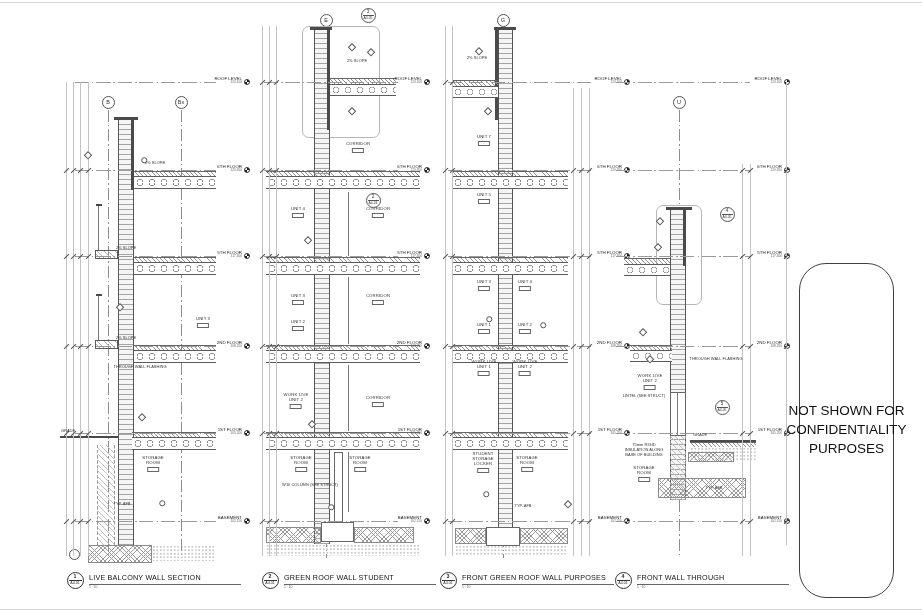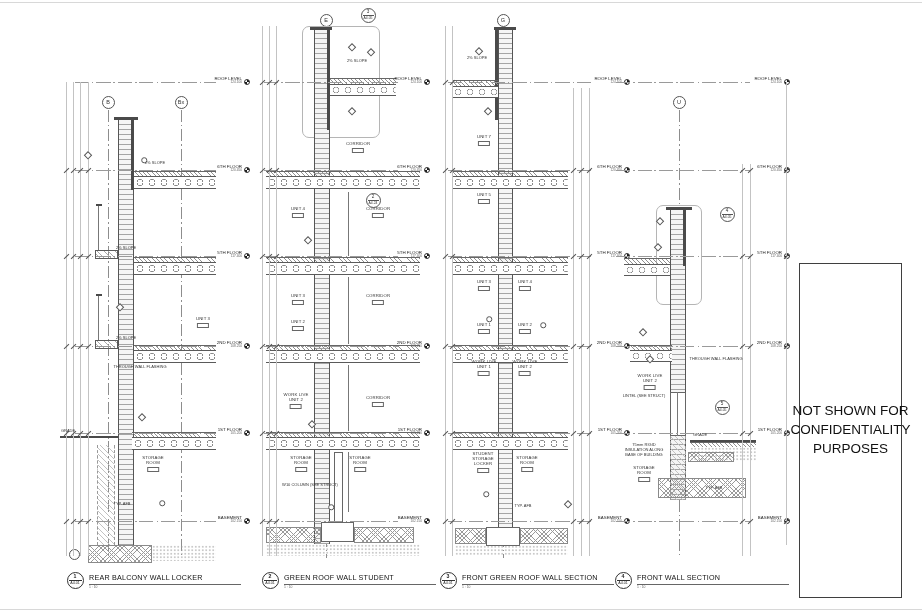--- a/index.html
+++ b/index.html
@@ -56,21 +56,21 @@
   .scale-txt{font-size:3.4px;color:#666;}
   .confbox{position:absolute;border:1.3px solid #3f3f3f;background:#fff;display:flex;align-items:center;
            justify-content:center;text-align:center;font-size:13.5px;line-height:1.4;color:#111;white-space:pre-line;}
 </style>
 </head>
 <body>
 
 <div id="canvas">
   <div class="edge" style="left:0;top:2px;width:922px;height:1px;"></div>
   <div class="edge" style="left:0;top:609px;width:922px;height:1px;"></div>
-  <div class="confbox" id="confbox" style="left: 799px; top: 263px; width: 103px; height: 335px;">NOT SHOWN FOR
+  <div class="confbox" id="confbox" style="left: 799px; top: 263px; width: 95px; height: 335px; border-radius: 27px;">NOT SHOWN FOR
 CONFIDENTIALITY
 PURPOSES</div>
 <div class="abs grid" style="left: 108px; top: 110px; height: 448px;"></div>
     <div class="abs grid" style="left: 181px; top: 110px; height: 448px;"></div>
     <div class="abs bubble" style="left: 101.5px; top: 95.5px;">
       <span>B</span>
     </div>
     <div class="abs bubble" style="left: 174.5px; top: 95.5px;">
       <span>Bx</span>
     </div>
@@ -173,21 +173,21 @@
     <div class="abs note" style="left: 122px; top: 502px;">TYP. AFB</div>
     <div class="abs kd" style="left: 88px; top: 155px;"></div>
     <div class="abs kc" style="left: 144px; top: 160px;"></div>
     <div class="abs kd" style="left: 120px; top: 307px;"></div>
     <div class="abs kd" style="left: 142px; top: 417px;"></div>
     <div class="abs kc" style="left: 162px; top: 503px;"></div>
     <div class="abs tmark" style="left: 66.5px; top: 571.5px;">
       <div class="tnum">1</div>
       <div class="tsheet">A4.01</div>
     </div>
-    <div class="abs sec-title" style="left: 89px; top: 573px;">REAR BALCONY WALL LOCKER</div>
+    <div class="abs sec-title" style="left: 89px; top: 573px;">LIVE BALCONY WALL SECTION</div>
     <div class="abs scale-txt" style="left: 89px; top: 585px;">1 : 10</div>
     <div class="abs grid" style="left: 326px; top: 28px; height: 530px;"></div>
     <div class="abs bubble" style="left: 319.5px; top: 13.5px;">
       <span>E</span>
     </div>
     <div class="abs detrect" style="left: 302px; top: 26px; width: 78px; height: 112px;"></div>
     <div class="abs dark" style="left: 310px; top: 27px; width: 22px; height: 3px;"></div>
     <div class="abs wallh" style="left: 314px; top: 30px; width: 16px; height: 514px;"></div>
     <div class="abs dark" style="left: 327px; top: 30px; width: 3px; height: 100px;"></div>
     <div class="abs hatch45" style="left: 330px; top: 78px; width: 66px; height: 6px;"></div>
@@ -470,21 +470,21 @@
     <div class="abs kd" style="left: 479px; top: 51px;"></div>
     <div class="abs kd" style="left: 488px; top: 111px;"></div>
     <div class="abs kc" style="left: 489px; top: 319px;"></div>
     <div class="abs kc" style="left: 543px; top: 325px;"></div>
     <div class="abs kc" style="left: 486px; top: 494px;"></div>
     <div class="abs kd" style="left: 568px; top: 504px;"></div>
     <div class="abs tmark" style="left: 439.5px; top: 571.5px;">
       <div class="tnum">3</div>
       <div class="tsheet">A4.01</div>
     </div>
-    <div class="abs sec-title" style="left: 462px; top: 573px;">FRONT GREEN ROOF WALL SECTION</div>
+    <div class="abs sec-title" style="left: 462px; top: 573px;">FRONT GREEN ROOF WALL PURPOSES</div>
     <div class="abs scale-txt" style="left: 462px; top: 585px;">1 : 10</div>
     <div class="abs grid" style="left: 679px; top: 110px; height: 448px;"></div>
     <div class="abs bubble" style="left: 672.5px; top: 95.5px;">
       <span>U</span>
     </div>
     <div class="abs detrect" style="left: 656px; top: 205px; width: 46px; height: 100px;"></div>
     <div class="abs dark" style="left: 666px; top: 207px; width: 26px; height: 3px;"></div>
     <div class="abs wallh" style="left: 670px; top: 210px; width: 16px; height: 290px;"></div>
     <div class="abs dark" style="left: 683px; top: 210px; width: 3px; height: 56px;"></div>
     <div class="abs hatch45" style="left: 624px; top: 258px; width: 46px; height: 6px;"></div>
@@ -579,15 +579,15 @@
       <div class="csheet">A4.05</div>
     </div>
     <div class="abs callout" style="left: 714.5px; top: 399.5px;">
       <div class="cnum">5</div>
       <div class="csheet">A4.05</div>
     </div>
     <div class="abs tmark" style="left: 614.5px; top: 571.5px;">
       <div class="tnum">4</div>
       <div class="tsheet">A4.01</div>
     </div>
-    <div class="abs sec-title" style="left: 637px; top: 573px;">FRONT WALL SECTION</div>
+    <div class="abs sec-title" style="left: 637px; top: 573px;">FRONT WALL THROUGH</div>
     <div class="abs scale-txt" style="left: 637px; top: 585px;">1 : 10</div>
   </div>
 
 </body></html>

